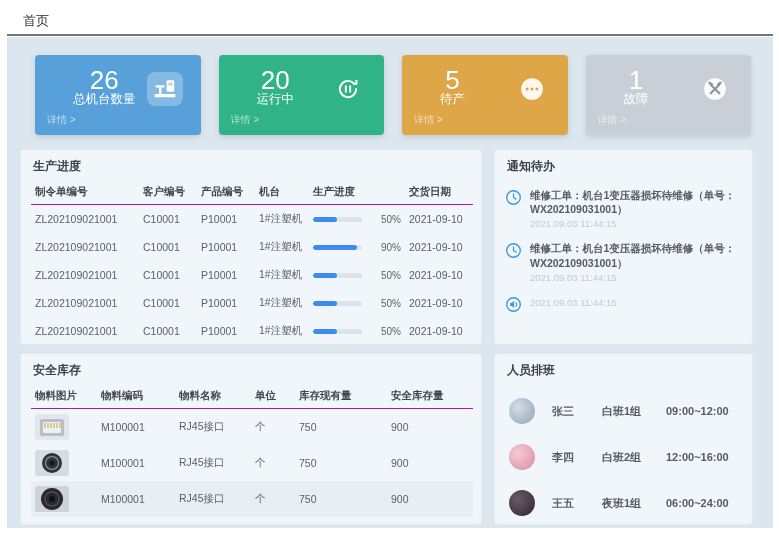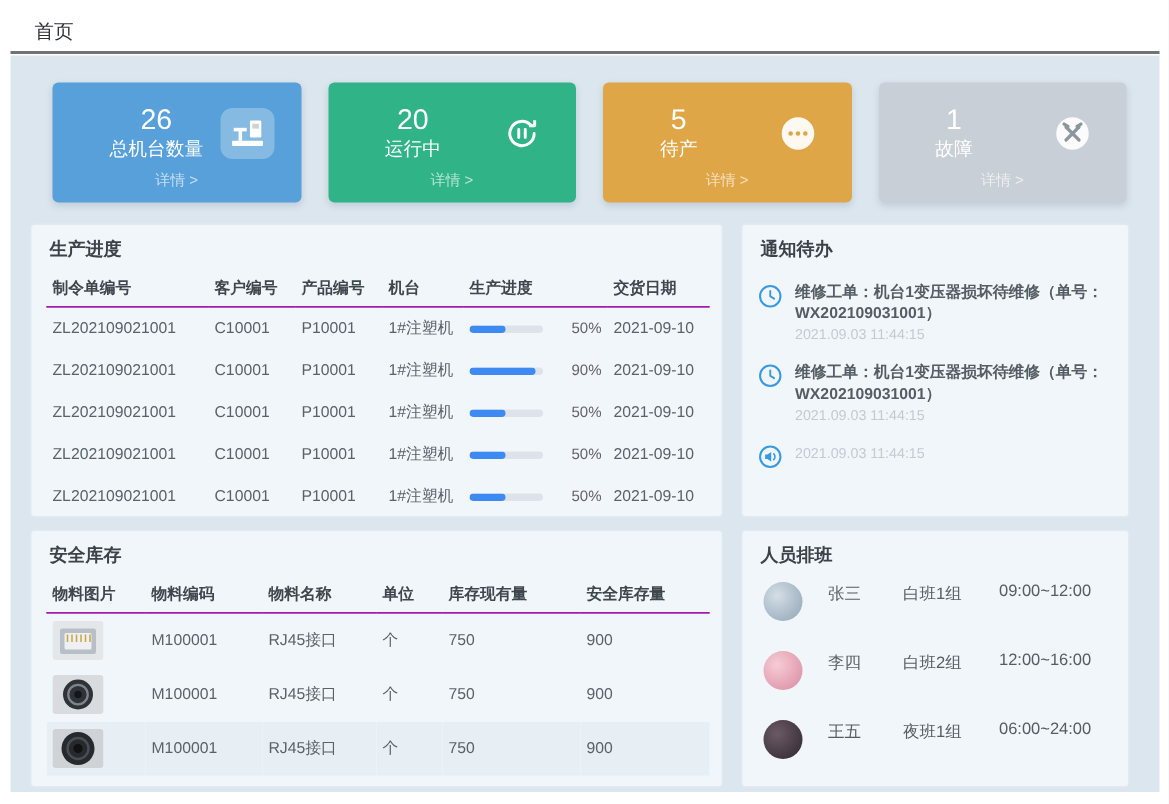--- a/index.html
+++ b/index.html
@@ -11,26 +11,26 @@
   .topbar { position:absolute; left:7px; top:8px; right:6px; height:28px; background:#ffffff; border-bottom:2px solid #737373; display:flex; align-items:center; }
   .tab-home { padding:0 16px; font-size:13px; color:#303133; cursor:pointer; }
 
   .content { position:absolute; left:7px; top:37px; width:766px; height:491px; background:#dce6ee; }
 
   
   .cards-row { display:flex; gap:18px; padding:18px 22px 0 28px; }
   .card { flex:1; height:80px; border-radius:4px; padding:9px 12px 6px 12px; color:#fff; box-shadow:0 2px 5px rgba(60,90,120,.18); display:flex; flex-direction:column; cursor:pointer; }
   .card-main { flex:1; display:flex; align-items:center; justify-content:space-between; }
   .card-info { text-align:center; padding-left:26px; }
-  .card-value { font-size:19px; line-height:21px; }
+  .card-value { font-size:26px; line-height:21px; }
   .card-label { font-size:12.5px; line-height:16px; }
   .card-icon { width:36px; height:34px; border-radius:8px; background:rgba(255,255,255,.28); display:flex; align-items:center; justify-content:center; margin-right:6px; }
   .card-icon.round { border-radius:50%; background:transparent; }
   .card-icon svg { width:26px; height:26px; }
-  .card-detail { text-align:center; font-size:10px; color:rgba(255,255,255,.65); padding-bottom:2px; }
+  .card-detail { font-size:10px; color:rgba(255,255,255,.65); padding-bottom:2px; }
 
   
   .grid { display:grid; grid-template-columns:462px 259px; grid-template-rows:196px 172px; gap:8px 12px; margin:14px 18px 0 13px; }
   .panel { background:#f1f6fa; border:1px solid #e2e9f0; border-radius:3px; overflow:hidden; }
   .panel-title { font-size:12px; font-weight:bold; color:#3c4248; padding:8px 12px 5px 12px; }
 
   
   table { border-collapse:collapse; table-layout:fixed; margin:0 10px; width:calc(100% - 20px); }
   th { font-size:10.5px; color:#40464d; font-weight:bold; text-align:left; padding:5px 4px; border-bottom:1px solid #a21caf; }
   td { font-size:10.5px; color:#5a6169; padding:7px 4px; overflow:hidden; white-space:nowrap; }
@@ -48,21 +48,21 @@
   .notif-icon { flex:0 0 17px; width:17px; height:17px; margin-top:1px; }
   .notif-icon svg { width:17px; height:17px; }
   .notif-text { font-size:10.5px; color:#565c63; line-height:1.35;font-weight:bold; }
   .notif-time { font-size:9.5px; color:#c3cad1; margin-top:2px; }
 
   
   .mat-img { width:34px; height:26px; border-radius:2px; display:block; }
 
   
   .sched-list { padding:4px 14px; }
-  .sched-row { display:flex; height:46px; }
+  .sched-row { display:flex; align-items:center; height:46px;font-weight:bold; }
   .avatar { width:26px; height:26px; border-radius:50%; flex:0 0 26px; }
   .avatar-1 { background:radial-gradient(circle at 35% 35%, #d4dee6, #8fa3b5); }
   .avatar-2 { background:radial-gradient(circle at 35% 35%, #f6ccd6, #d98aa0); }
   .avatar-3 { background:radial-gradient(circle at 35% 35%, #6b5a66, #2e2630); }
   .sched-name { font-size:11px; color:#565c63; margin-left:17px; width:50px; }
   .sched-shift { font-size:11px; color:#565c63; width:64px; }
   .sched-time { font-size:11px; color:#565c63; }
 
   .bottom-edge { position:absolute; left:7px; bottom:0; right:0; height:8px; background:#ffffff; }
 </style>

